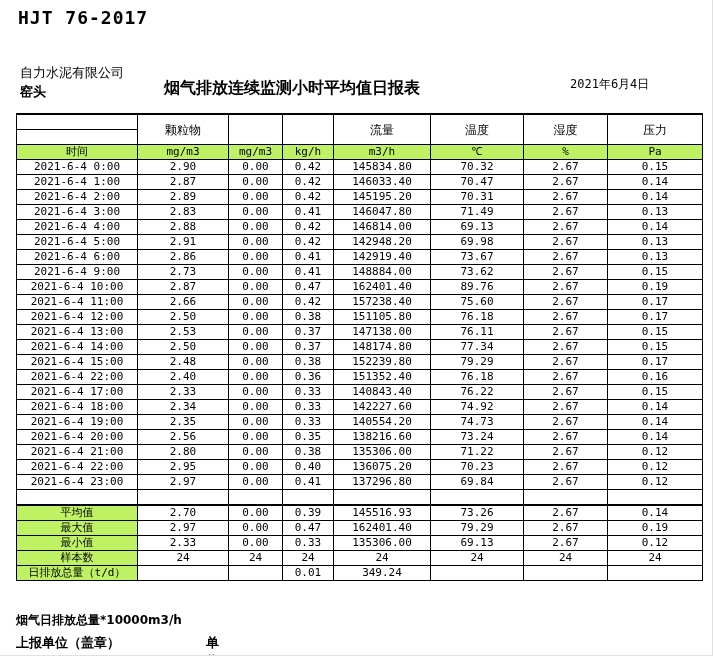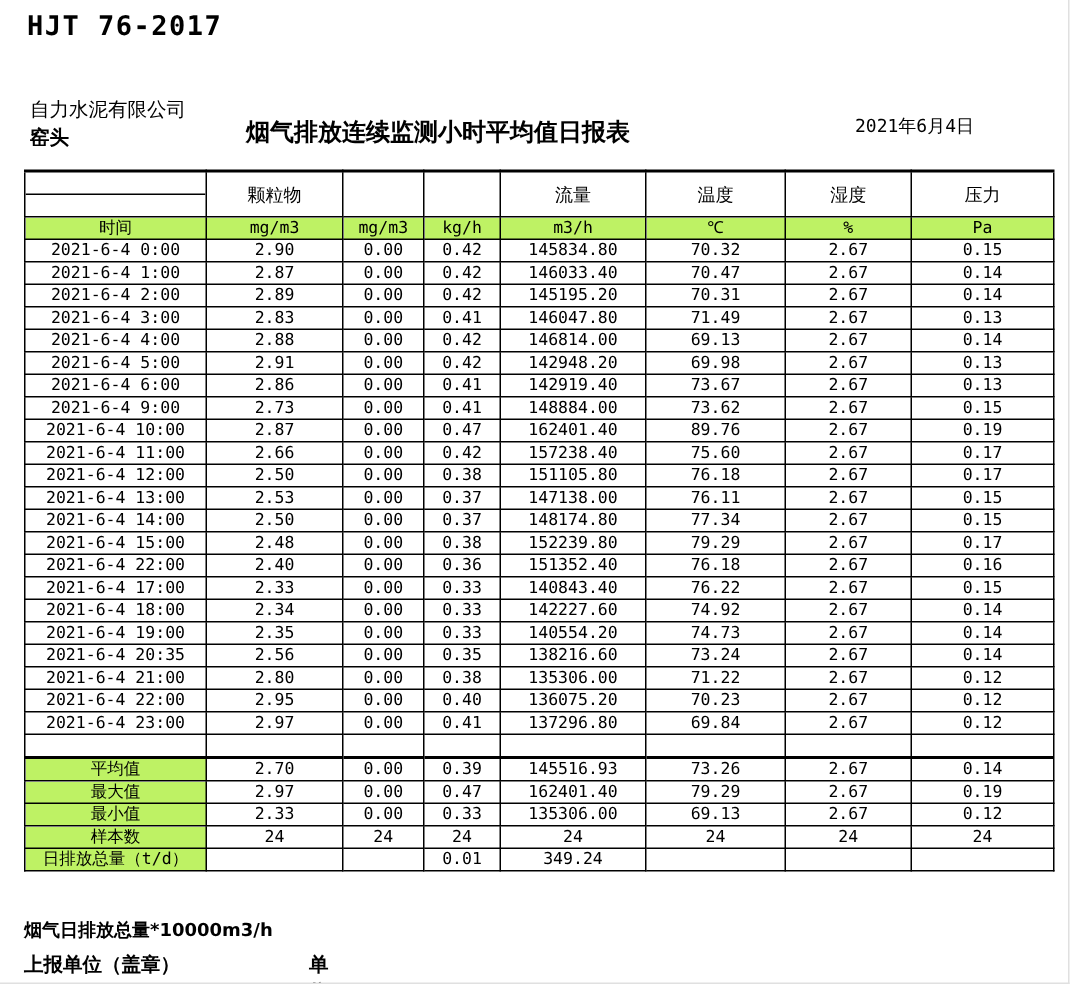--- a/index.html
+++ b/index.html
@@ -279,21 +279,21 @@
         <td>2021-6-4 19:00</td>
         <td>2.35</td>
         <td>0.00</td>
         <td>0.33</td>
         <td>140554.20</td>
         <td>74.73</td>
         <td>2.67</td>
         <td>0.14</td>
       </tr>
       <tr>
-        <td>2021-6-4 20:35</td>
+        <td>2021-6-4 20:00</td>
         <td>2.56</td>
         <td>0.00</td>
         <td>0.35</td>
         <td>138216.60</td>
         <td>73.24</td>
         <td>2.67</td>
         <td>0.14</td>
       </tr>
       <tr>
         <td>2021-6-4 21:00</td>

